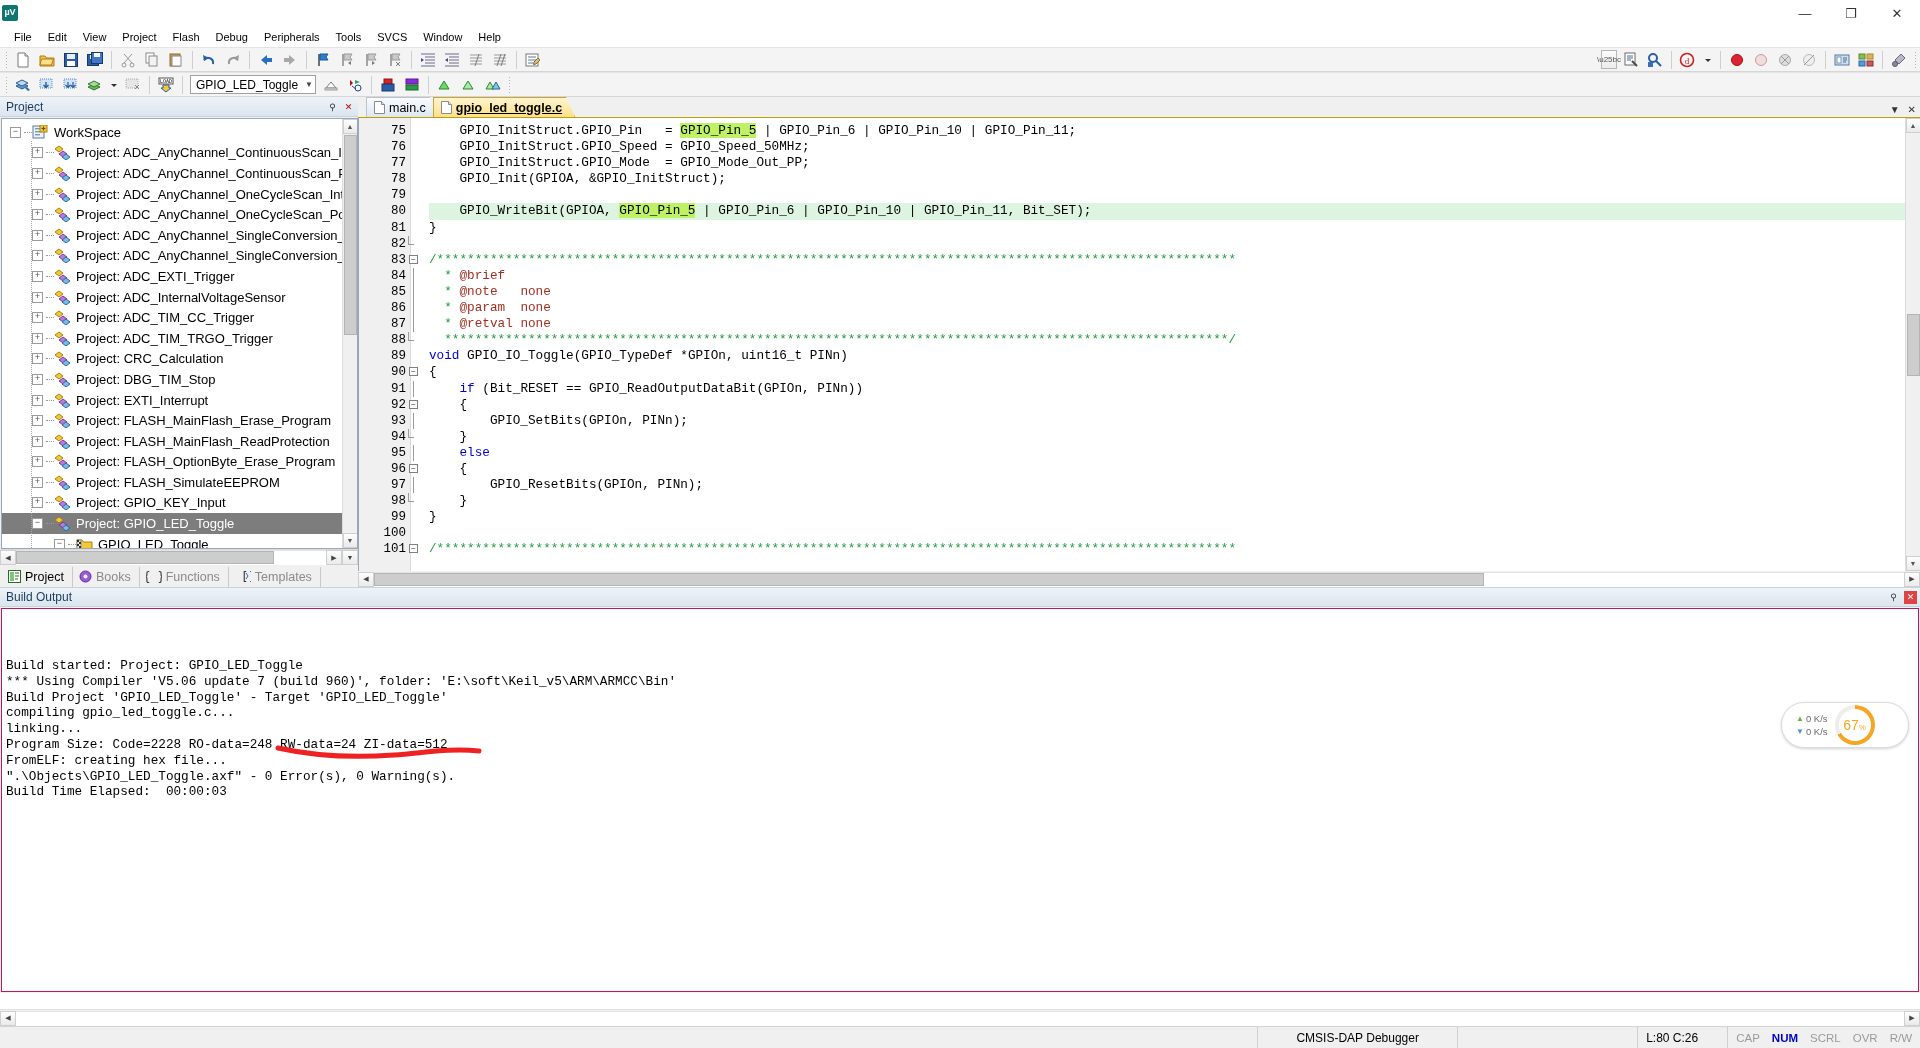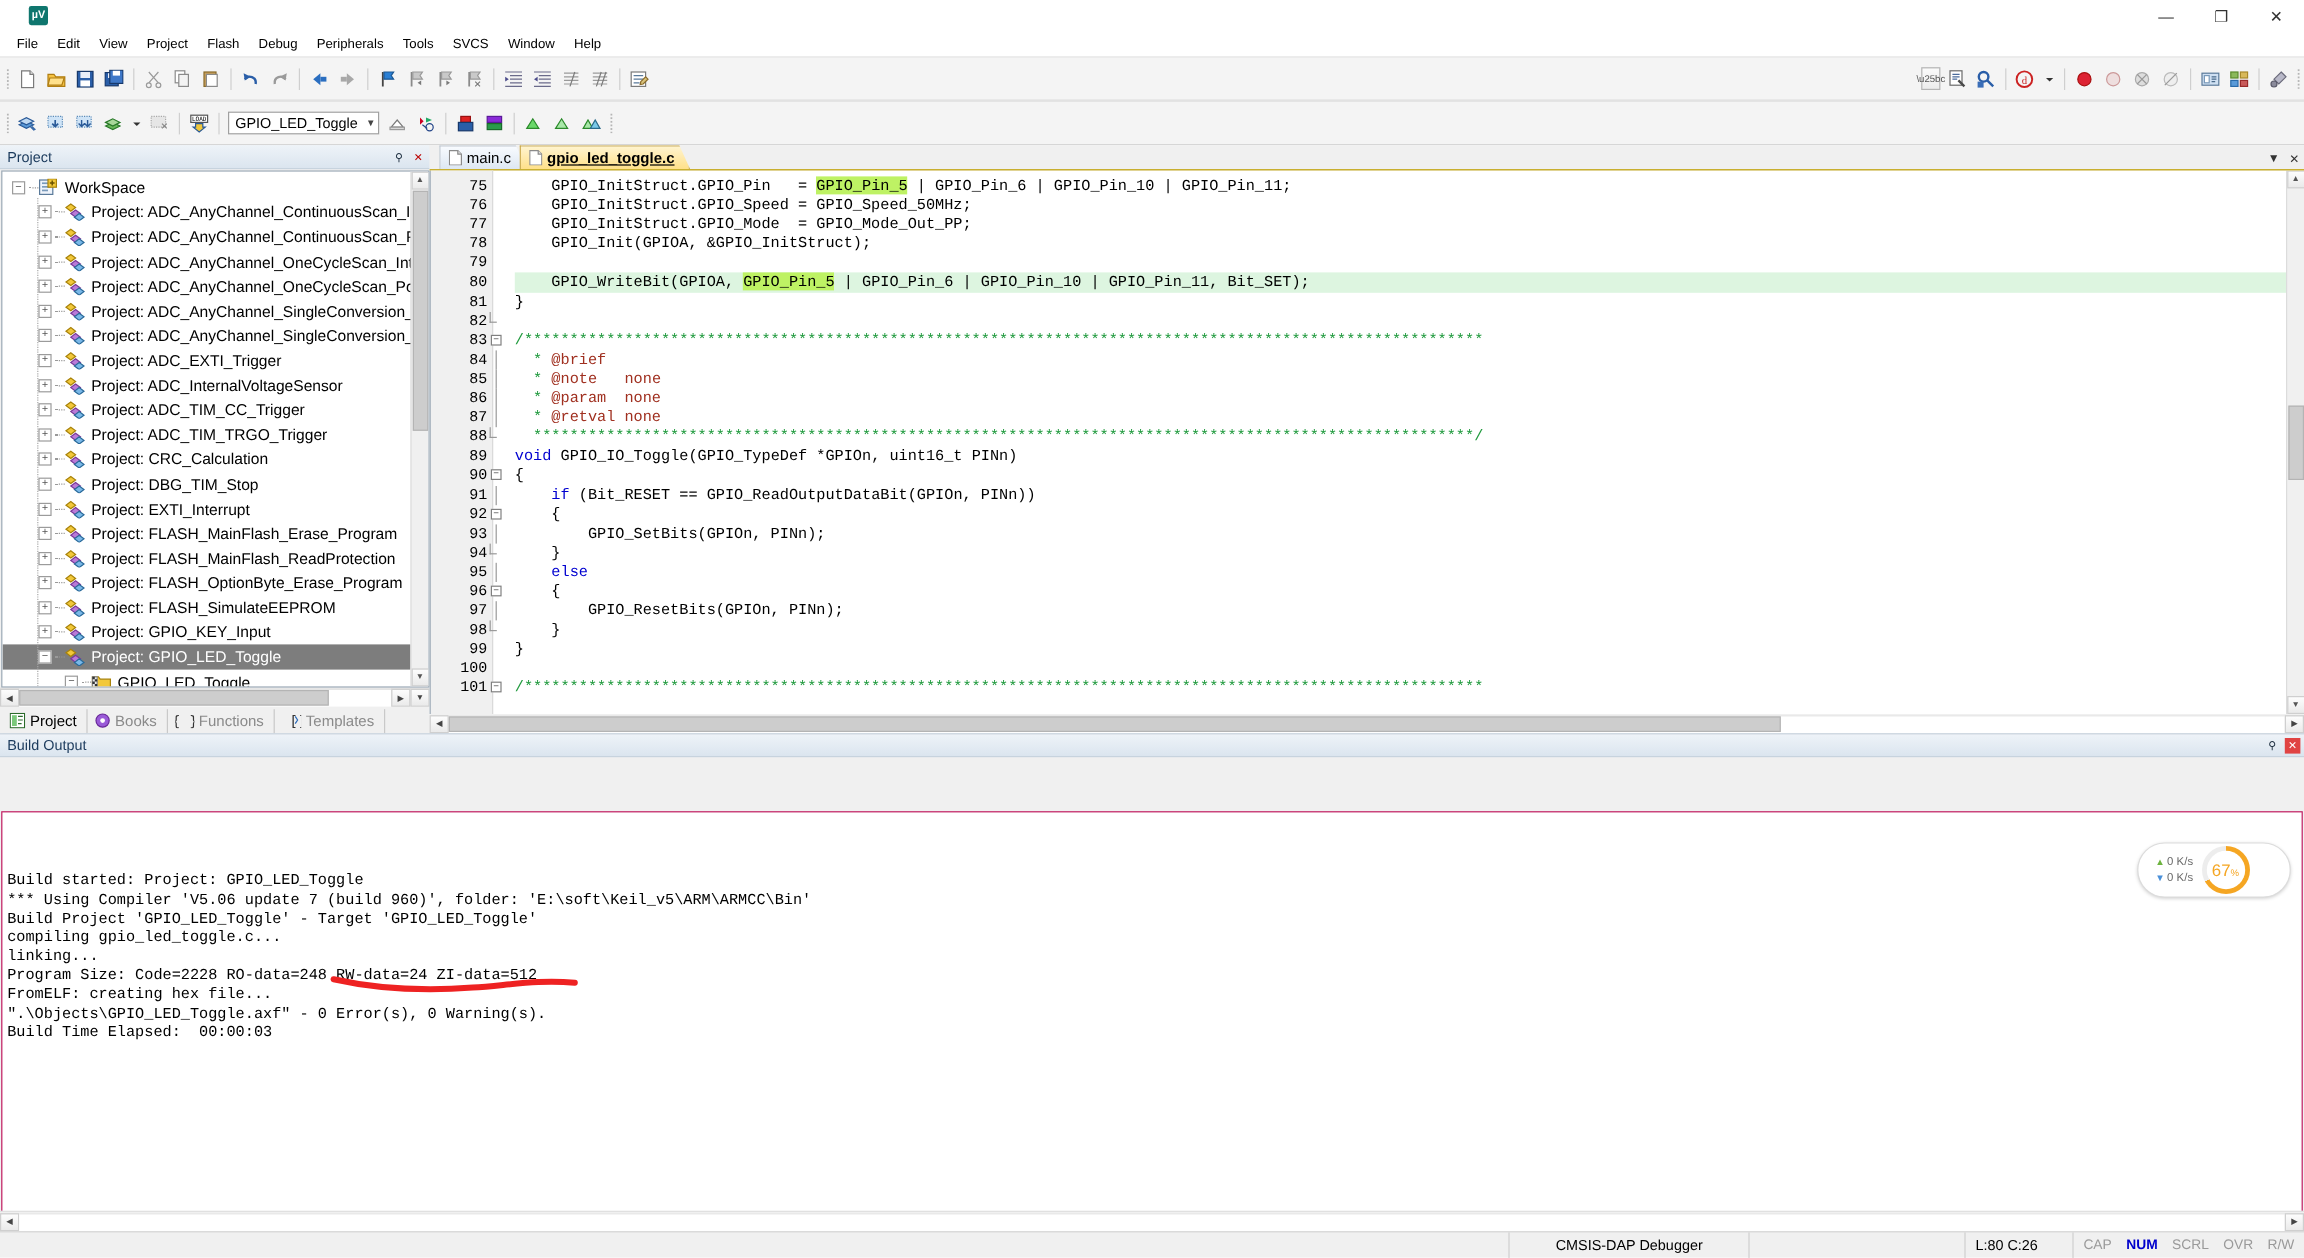--- a/index.html
+++ b/index.html
@@ -12,21 +12,21 @@
     background: #ffffff;
   }
   
   #titlebar {
     height: 26px; background: #ffffff;
     display: flex; align-items: center;
     border-bottom: 1px solid #ffffff;
     position: relative;
   }
   #app-icon {
-    width: 16px; height: 16px; margin: 0 6px 0 24px;
+    width: 16px; height: 16px; margin: 0 6px 0 2px;
     background: #0f766e; border-radius: 2px;
     color: #fff; font-size: 9px; font-weight: bold;
     display: flex; align-items: center; justify-content: center;
     line-height: 1;
   }
   #title-text { font-size: 13px; color: #000; white-space: nowrap; }
   #win-buttons { position: absolute; right: 0; top: 0; display: flex; height: 26px; }
   .win-btn {
     width: 46px; height: 26px; display: flex; align-items: center;
     justify-content: center; font-size: 13px; color: #333;
@@ -35,21 +35,21 @@
   #menubar {
     height: 21px; display: flex; align-items: center;
     background: #ffffff; padding-left: 6px;
   }
   .menu-item {
     padding: 2px 8px; font-size: 11px; color: #000; cursor: default;
     white-space: nowrap;
   }
   
   .toolbar {
-    height: 37px; display: flex; align-items: center;
+    height: 25px; display: flex; align-items: center;
     background: #f4f4f4; border-top: 1px solid #e4e4e4;
     border-bottom: 1px solid #d6d6d6;
     padding-left: 2px;
   }
   .grip {
     width: 3px; height: 17px; margin: 0 3px;
     background-image: radial-gradient(#b5b5b5 35%, transparent 36%);
     background-size: 3px 3px;
   }
   .tb-btn {
@@ -200,21 +200,21 @@
   .kw { color: #0000d0; }
   .cm { color: #1f9a3d; }
   .doc { color: #a03020; }
   .hlid { background: #bef264; }
   #editor-vsb {
     width: 15px; background: #f0f0f0; border-left: 1px solid #dcdcdc;
     display: flex; flex-direction: column; align-items: center;
   }
   #editor-hsb { height: 16px; display:flex; align-items:center; background: #f0f0f0;}
   
-  #build-panel { display: flex; flex-direction: column; height: 406px; background: #f0f0f0; gap: 44px;}
+  #build-panel { display: flex; flex-direction: column; height: 406px; background: #f0f0f0;}
   #build-header {
     height: 20px; background: linear-gradient(#eef3f8,#dbe5ef);
     display: flex; align-items: center; padding-left: 6px;
     font-size: 12px; color: #1b3a5c; border-top: 1px solid #c7d3de;
     border-bottom: 1px solid #c7d3de; position: relative;
   }
   #build-header .hdr-btns { position: absolute; right: 3px; display: flex; gap: 4px; }
   #build-body {
     flex: 1; background: #fff; border: 1px solid #be185d; margin: 1px;
     font-family: "Liberation Mono", monospace; font-size: 12.7px;

